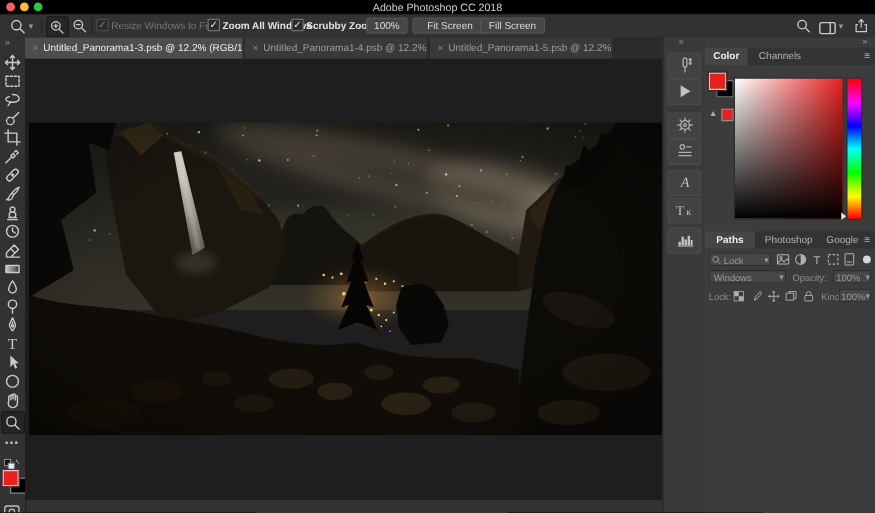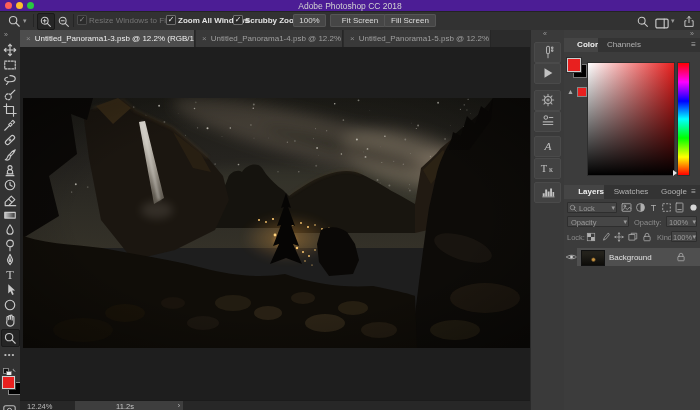--- a/index.html
+++ b/index.html
@@ -1,20 +1,20 @@
 <!DOCTYPE html>
 <html><head>
 <meta charset="utf-8">
 <style>
   html,body{margin:0;padding:0;background:#111;}
   #app{position:relative;width:700px;height:410px;overflow:hidden;background:#323232;
        font-family:"Liberation Sans",sans-serif;-webkit-user-select:none;user-select:none;}
   .abs{position:absolute;}
   
-  #titlebar{left:0;top:0;width:700px;height:11px;background:#4c1d95;border-bottom:1px solid #232323;}
+  #titlebar{left:0;top:0;width:700px;height:11px;background:#000000;border-bottom:1px solid #232323;}
   .tl{width:7px;height:7px;border-radius:50%;top:2px;}
   #title{left:0;top:1px;width:700px;text-align:center;font-size:8.5px;color:#d2d2d2;}
   
   #optionsbar{left:0;top:12px;width:700px;height:18px;background:#323232;border-bottom:1px solid #262626;}
   .ob-sep{top:2px;width:1px;height:13px;background:#252525;}
   .cb{width:8px;height:8px;background:#2b2b2b;border:1px solid #6e6e6e;border-radius:1px;
       color:#ececec;font-size:8px;line-height:8px;text-align:center;top:3px;}
   .cb.dim{border-color:#4a4a4a;color:#8a8a8a;}
   .oblabel{top:4px;font-size:8px;font-weight:700;color:#e2e2e2;white-space:nowrap;}
   .oblabel.dim{color:#757575;font-weight:400;}
@@ -41,21 +41,21 @@
   #status-timing{left:0;top:1px;width:100px;text-align:center;font-size:7.5px;color:#c6c6c6;}
   #status-pop{right:3px;top:1px;font-size:7px;color:#bdbdbd;}
   
   #dock{left:530px;top:30px;width:33px;height:380px;background:#3a3a3a;border-left:1px solid #2a2a2a;border-right:1px solid #2e2e2e;}
   .dock-tile{left:3px;width:25px;height:19px;background:#424242;border:1px solid #4a4a4a;border-radius:2px;}
   .dock-tile svg{display:block;margin:2px auto 0;}
   
   #panels{left:564px;top:30px;width:136px;height:380px;background:#3c3c3c;}
   .ptabbar{left:0;width:136px;height:14px;background:#333333;}
   .ptab{top:0;height:14px;font-size:8px;line-height:14px;color:#b2b2b2;text-align:center;}
-  .ptab.active{background:#454545;color:#f0f0f0;font-weight:700;text-align:right;}
+  .ptab.active{background:#454545;color:#f0f0f0;font-weight:700;}
   .pmenu{right:4px;font-size:8px;color:#b5b5b5;letter-spacing:0;line-height:6px;}
   .field{background:#464646;box-shadow:inset 0 0 0 1px #2e2e2e;border-radius:1px;color:#9a9a9a;font-size:7.5px;}
   .fieldlabel{font-size:7.5px;color:#8d8d8d;}
   #layer-row{left:0;width:136px;height:18px;}
   #layer-row .hl{left:13px;top:0;width:123px;height:18px;background:#4f4f4f;}
   
   #huestrip{width:11px;background:linear-gradient(to bottom,#f00 0%,#f0f 17%,#00f 34%,#0ff 50%,#0f0 67%,#ff0 84%,#f00 100%);box-shadow:0 0 0 1px #2e2e2e;}
   #satsq{background-image:linear-gradient(to top,#000,rgba(0,0,0,0)),linear-gradient(to right,#fff,#e8201f);box-shadow:0 0 0 1px #2e2e2e;}
   
   #gwin{left:570px;top:56px;width:127px;height:11px;background:linear-gradient(#e2e2e2,#b6b6b6);
@@ -508,27 +508,20 @@
           <ellipse cx="302" cy="225" rx="20" ry="9" fill="#2d2517"></ellipse>
         <ellipse cx="330" cy="210" rx="15" ry="7" fill="#282013"></ellipse>
           <ellipse cx="356" cy="232" rx="18" ry="8" fill="#241d12"></ellipse>
         <ellipse cx="60" cy="232" rx="30" ry="12" fill="#171209"></ellipse>
           <ellipse cx="102" cy="215" rx="20" ry="9" fill="#191309"></ellipse>
       </g>
       <rect x="0" y="0" width="507" height="250" fill="url(#vig)"></rect>
     </svg>
   </div>
 
-  <div class="abs" id="statusbar">
-    <div class="abs" id="status-zoom">12.24%</div>
-    <div class="abs" id="status-field">
-      <div class="abs" id="status-timing">11.2s</div>
-      <div class="abs" id="status-pop">›</div>
-    </div>
-  </div>
 
   <div class="abs" id="dock">
     <div class="abs" style="left:12px;top:0;font-size:7px;color:#9a9a9a">«</div>
     <div class="abs dock-tile" style="top:12px">
         <svg width="14" height="14" viewBox="0 0 16 16">
           <g class="licon-stroke">
             <rect x="6.3" y="1.5" width="3.4" height="8.5" rx="1.7"></rect>
             <path d="M8 10v4.5"></path>
             <circle cx="12.8" cy="3.2" r="0.9"></circle>
             <circle cx="12.8" cy="6.4" r="0.9"></circle>
@@ -588,22 +581,22 @@
       <div class="abs" style="left:9px;top:12px;width:12px;height:12px;background:#000;border:1px solid #777"></div>
       <div class="abs" style="left:3px;top:6px;width:12px;height:12px;background:#e8201f;border:1px solid #ccc;outline:1px solid #2e2e2e"></div>
       <div class="abs" style="left:3px;top:36px;font-size:7px;color:#aaa">▲</div>
       <div class="abs" style="left:13px;top:35px;width:8px;height:8px;background:#e8201f;border:1px solid #888"></div>
       <div class="abs" id="satsq" style="left:24px;top:11px;width:86px;height:112px"></div>
       <div class="abs" id="huestrip" style="left:114px;top:11px;height:112px"></div>
       <div class="abs" style="left:109px;top:118px;width:0;height:0;border-top:3px solid transparent;border-bottom:3px solid transparent;border-left:4px solid #e6e6e6"></div>
     </div>
 
     <div class="abs ptabbar" style="top:155px">
-      <div class="abs ptab active" style="left:0;width:40px">Layers</div>
-      <div class="abs ptab" style="left:42px;width:50px">Swatches</div>
+      <div class="abs ptab active" style="left:0;width:40px">Paths</div>
+      <div class="abs ptab" style="left:42px;width:50px">Photoshop</div>
       <div class="abs ptab" style="left:94px;width:32px">Google</div>
       <div class="abs pmenu" style="top:4px">≡</div>
     </div>
     <div class="abs" style="left:0;top:169px;width:136px;height:241px;background:#3c3c3c">
 
       <div class="abs field" style="left:3px;top:3px;width:50px;height:11px">
         <svg class="abs" style="left:2px;top:2px" width="8" height="8" viewBox="0 0 16 16">
             <g class="licon-stroke" stroke-width="2">
               <circle cx="7" cy="7" r="4.5"></circle>
               <path d="M10.5 10.5 14.5 14.5"></path>
@@ -634,21 +627,21 @@
             <rect x="3" y="1.5" width="10" height="13" rx="1"></rect>
             <path d="M5.5 11h5"></path>
           </g>
         </svg>
       <circle class="abs"></circle>
       <svg class="abs" style="left:124px;top:3px" width="11" height="11" viewBox="0 0 16 16">
           <circle cx="8" cy="8" r="4.5" fill="#d8d8d8"></circle>
         </svg>
 
       <div class="abs field" style="left:3px;top:17px;width:62px;height:11px">
-        <span class="abs" style="left:4px;top:2px">Opacity</span>
+        <span class="abs" style="left:4px;top:2px">Windows</span>
         <span class="abs chev" style="right:2px;top:2px">▾</span>
       </div>
       <span class="abs fieldlabel" style="left:70px;top:19px">Opacity:</span>
       <div class="abs field" style="left:102px;top:17px;width:31px;height:11px">
         <span class="abs" style="left:3px;top:2px">100%</span>
         <span class="abs chev" style="right:1px;top:2px">▾</span>
       </div>
 
       <span class="abs fieldlabel" style="left:3px;top:34px">Lock:</span>
       <svg class="abs" style="left:22px;top:33px" width="10" height="10" viewBox="0 0 16 16">
@@ -677,35 +670,18 @@
             <rect x="3" y="7" width="10" height="7" rx="1"></rect>
             <path d="M5 7V5a3 3 0 0 1 6 0v2"></path>
           </g>
         </svg>
       <span class="abs fieldlabel" style="left:93px;top:34px">Kind:</span>
       <div class="abs field" style="left:107px;top:32px;width:26px;height:11px">
         <span class="abs" style="left:2px;top:2px">100%</span>
         <span class="abs chev" style="right:1px;top:2px">▾</span>
       </div>
 
-      <div class="abs" id="layer-row" style="top:49px">
-        <div class="hl abs"></div>
-        <svg class="abs" style="left:2px;top:5px" width="11" height="8" viewBox="0 0 16 10">
-            <g class="licon-stroke" stroke="#d8d8d8">
-              <path d="M1 5c2.5-3.5 11.5-3.5 14 0C12.5 8.5 3.5 8.5 1 5Z"></path>
-              <circle cx="8" cy="5" r="1.8" fill="#d8d8d8"></circle>
-            </g>
-          </svg>
-        <div class="abs" style="left:17px;top:2px;width:22px;height:14px;border:1px solid #111;background:radial-gradient(circle at 52% 62%, #c4903e 0 1px, rgba(0,0,0,0) 2.5px),linear-gradient(#23211b 20%, #0d0c09)"></div>
-        <span class="abs" style="left:45px;top:5px;font-size:8px;color:#e0e0e0">Background</span>
-        <svg class="abs" style="left:112px;top:4px" width="10" height="10" viewBox="0 0 16 16">
-            <g class="licon-stroke" stroke="#cfcfcf">
-              <rect x="3" y="7" width="10" height="7" rx="1"></rect>
-              <path d="M5 7V5a3 3 0 0 1 6 0v2"></path>
-            </g>
-          </svg>
-      </div>
 
     </div>
   </div>
 
 
 </div>
 
 </body></html>

